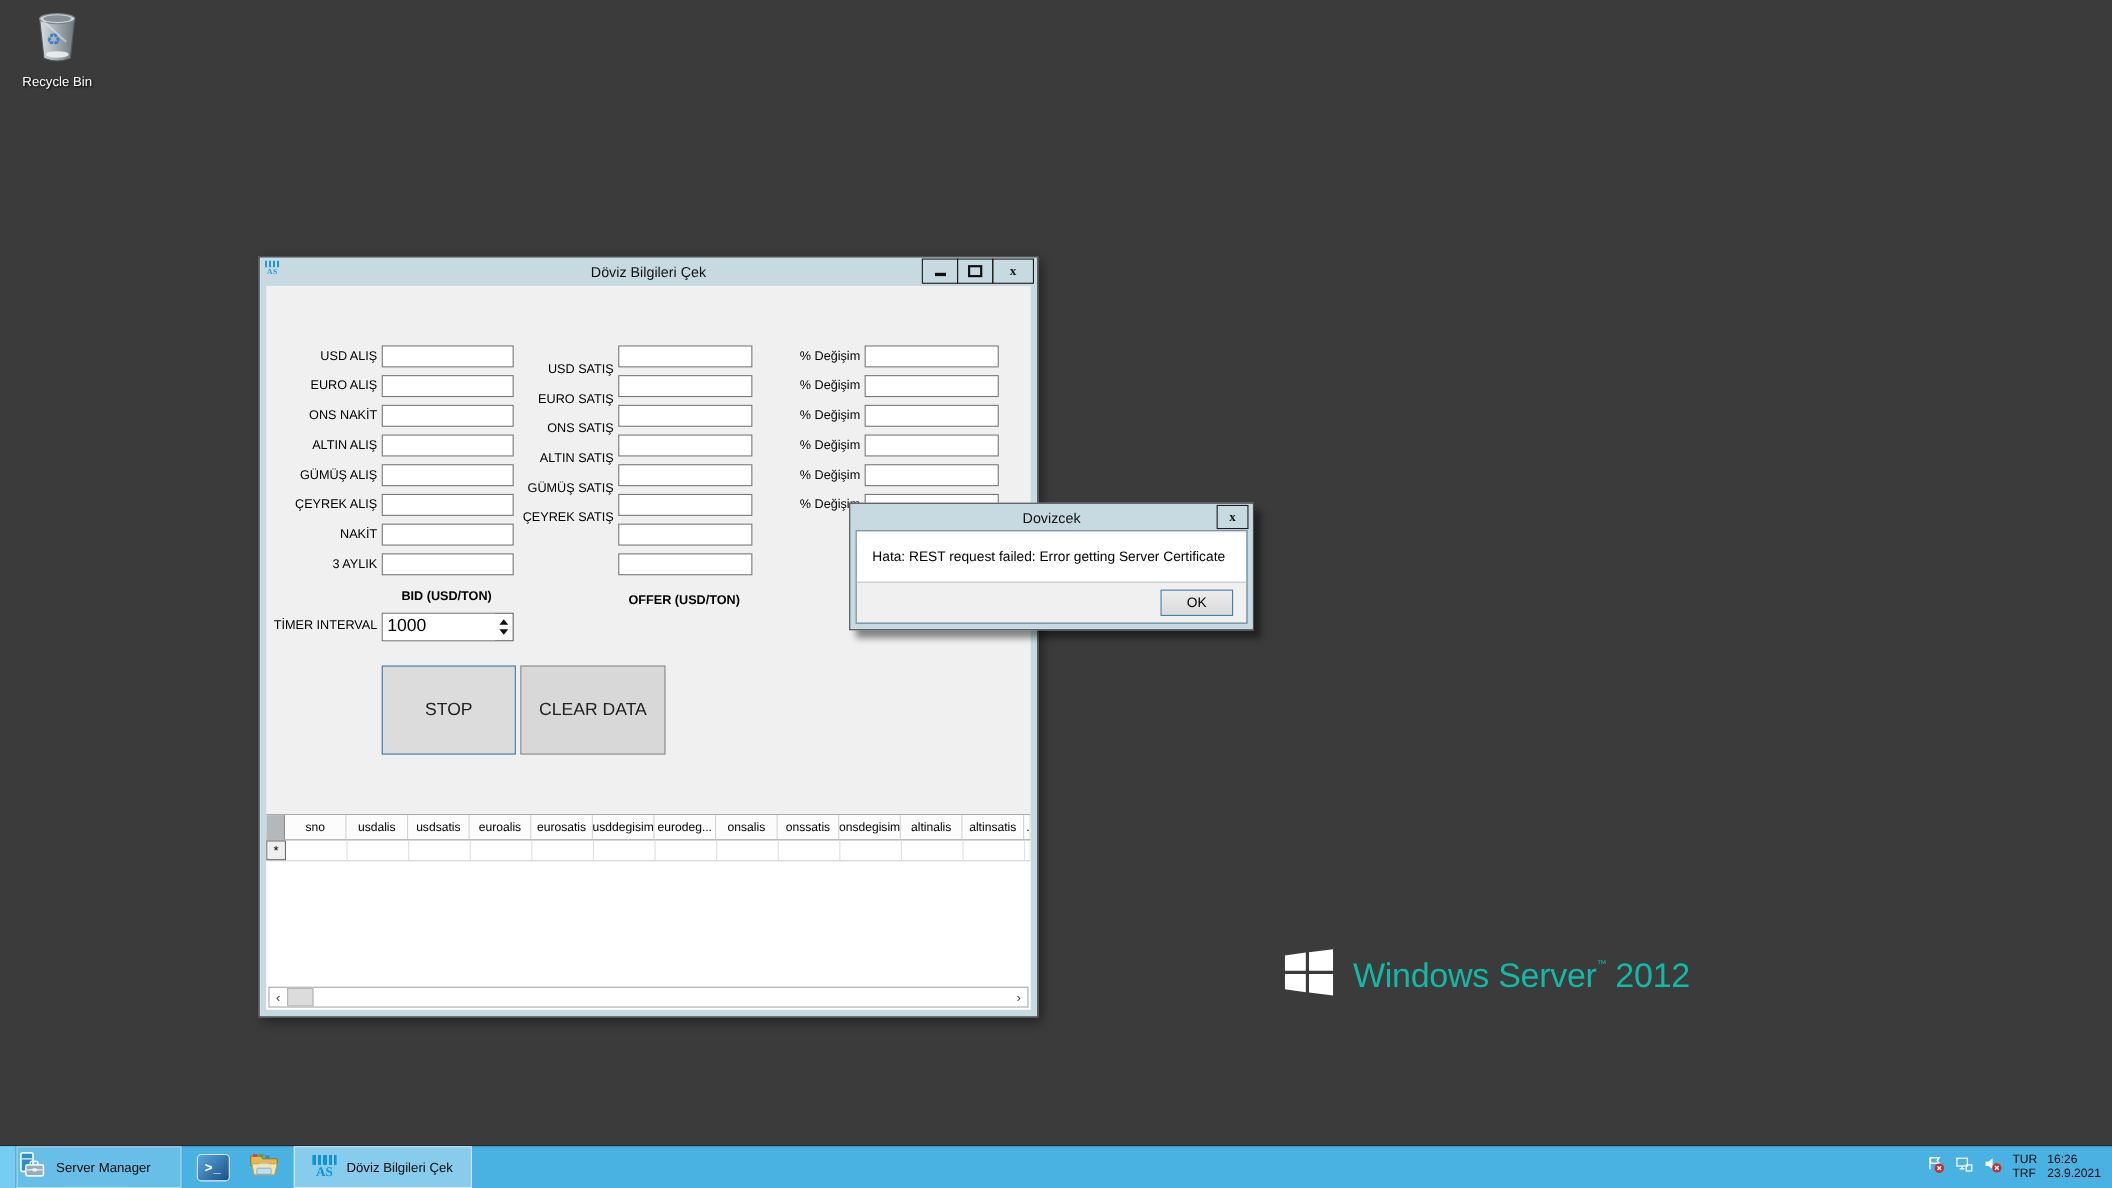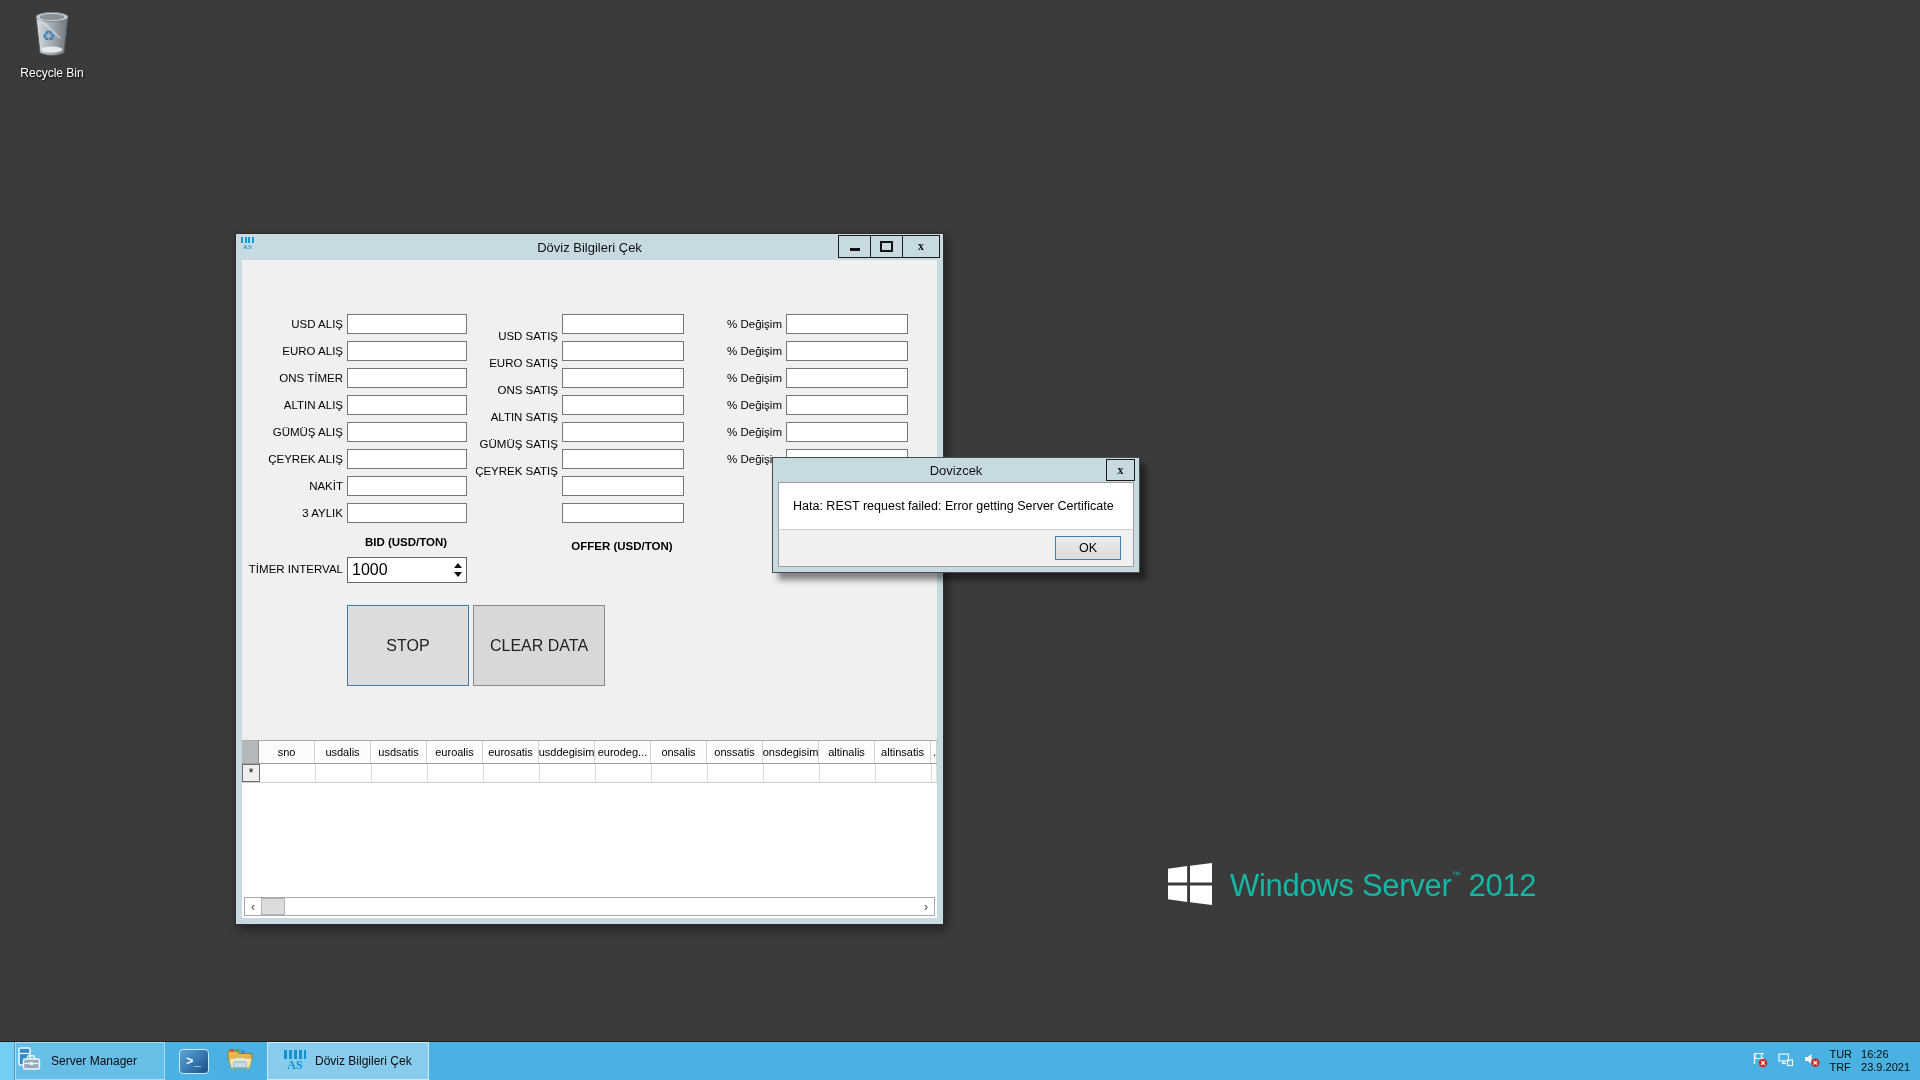--- a/index.html
+++ b/index.html
@@ -187,21 +187,21 @@
             <span class="flabel">USD ALIŞ</span>
             <input type="text" style="">
           </div>
 
           <div class="frow">
             <span class="flabel">EURO ALIŞ</span>
             <input type="text" style="">
           </div>
 
           <div class="frow">
-            <span class="flabel">ONS TİMER</span>
+            <span class="flabel">ONS NAKİT</span>
             <input type="text" style="">
           </div>
 
           <div class="frow">
             <span class="flabel">ALTIN ALIŞ</span>
             <input type="text" style="">
           </div>
 
           <div class="frow">
             <span class="flabel">GÜMÜŞ ALIŞ</span>

